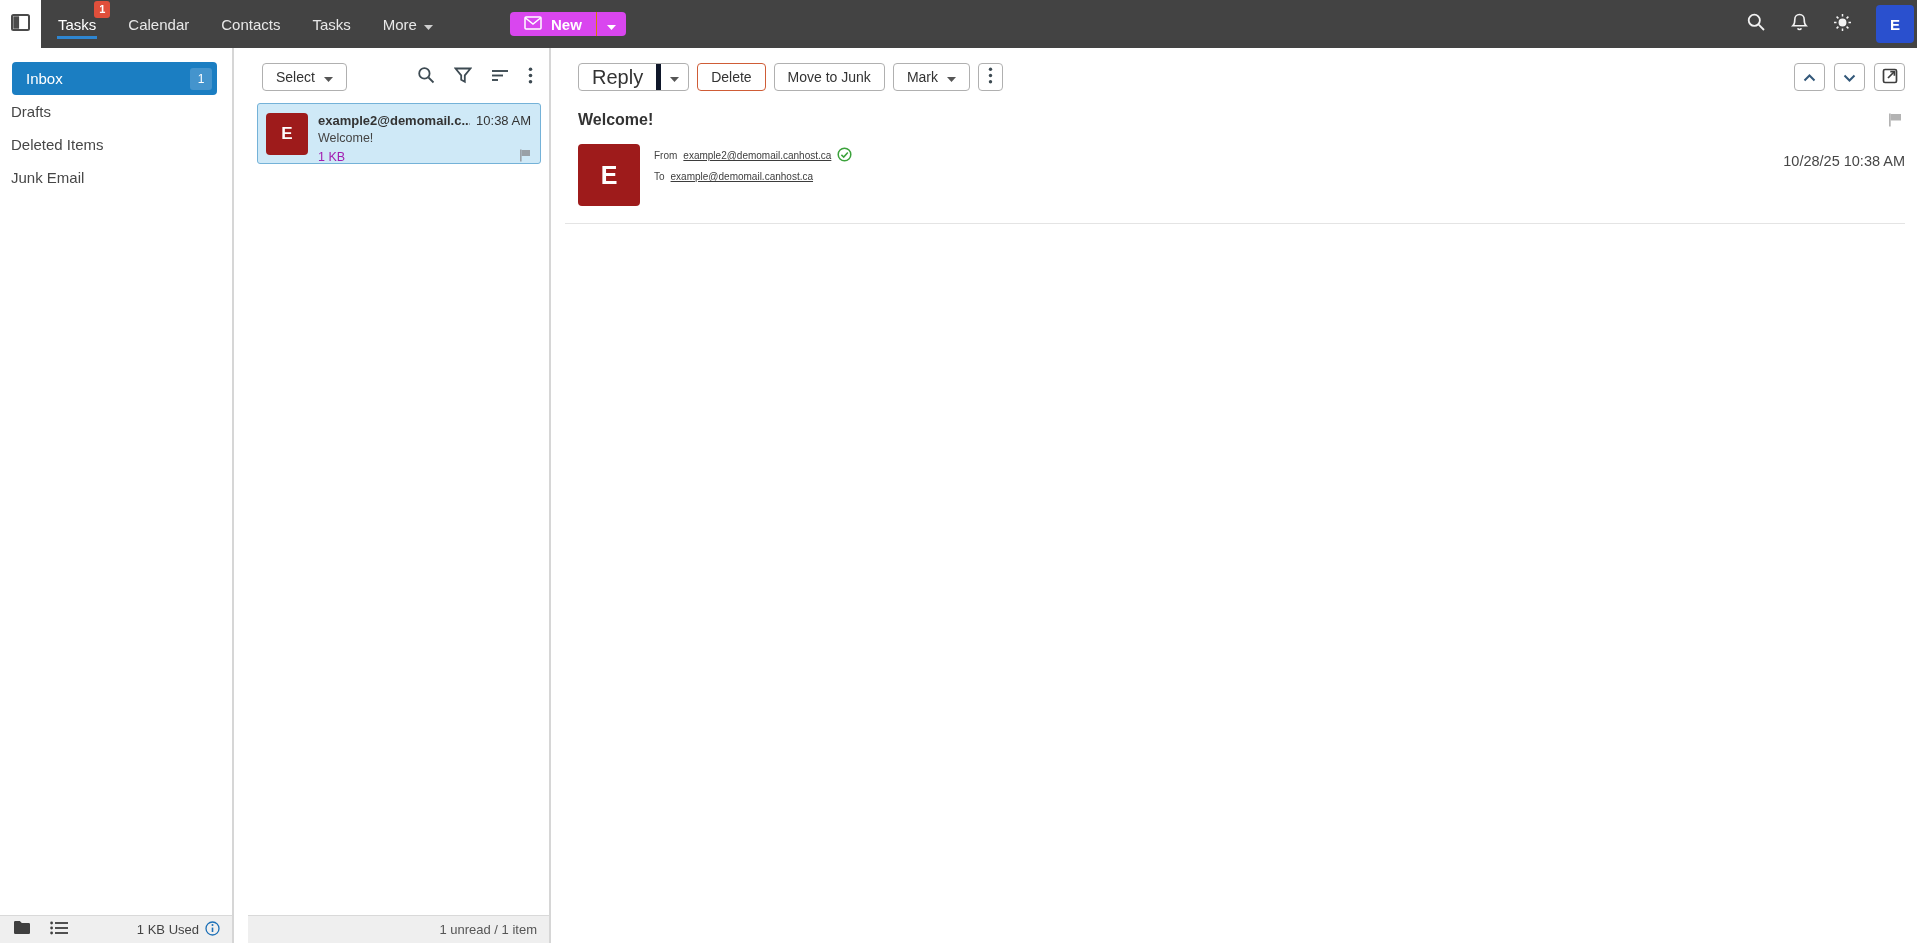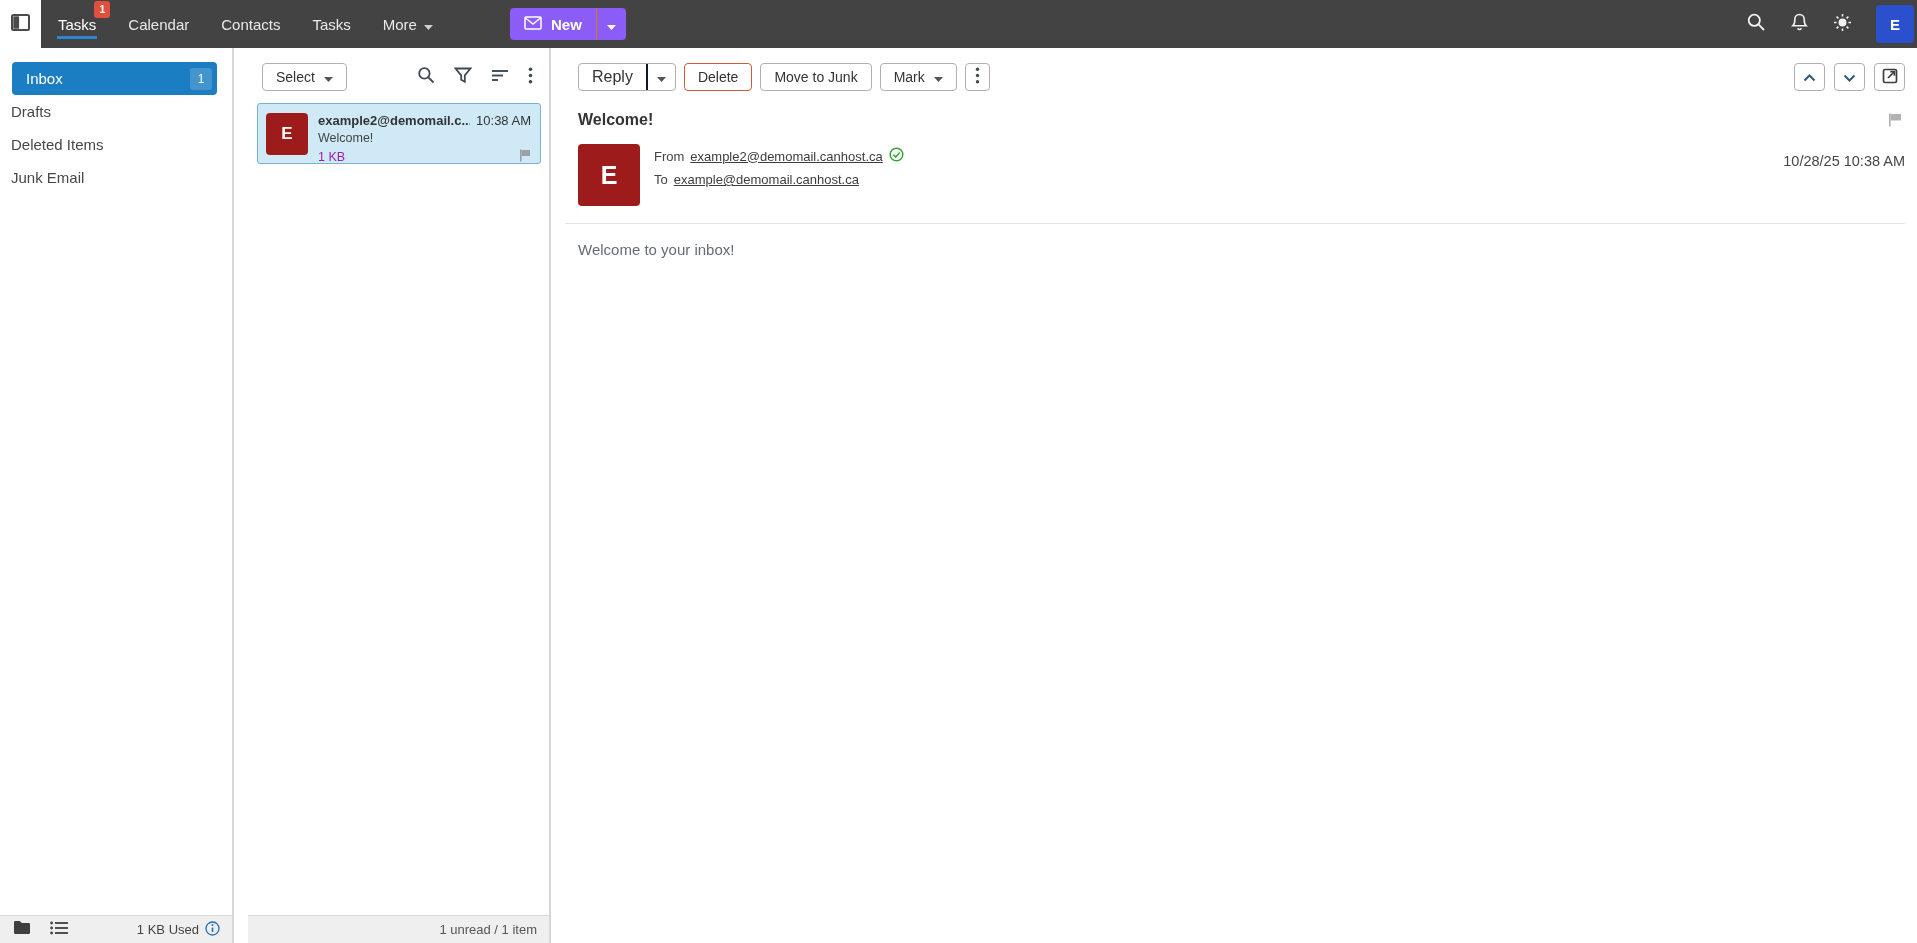--- a/index.html
+++ b/index.html
@@ -6,21 +6,21 @@
   html,body { width:1917px; height:943px; overflow:hidden; background:#fff;
               font-family:"Liberation Sans", sans-serif; }
 
   
   .topbar { position:absolute; left:0; top:0; width:1917px; height:48px; display:flex; background:#fff; }
   .toggle-zone { width:41px; height:48px; display:flex; align-items:center; justify-content:center; background:#fff; cursor:pointer; }
   .topbar-main { flex:1; background:#434343; display:flex; align-items:center; padding-left:16px; }
   .nav-item { position:relative; color:#e8e8e8; font-size:15px; margin-right:30px; padding:6px 1px; display:flex; align-items:center; gap:7px; cursor:pointer; }
   .nav-item.active { color:#fff; border-bottom:3px solid #2e86d1; padding-bottom:3px; }
   .nav-badge { position:absolute; top:-9px; right:-13px; background:#e04f3b; color:#fff; font-size:11px; font-weight:bold; line-height:1; padding:3px 5px; border-radius:3px; }
-  .new-btn { display:flex; align-items:center; height:32px; margin-left:46px; background:#8b5cf6; border-radius:4px; color:#fff; font-weight:bold; font-size:15px; cursor:pointer; }
+  .new-btn { display:flex; align-items:center; height:24px; margin-left:46px; background:#d946ef; border-radius:4px; color:#fff; font-weight:bold; font-size:15px; cursor:pointer; }
   .new-btn .main-part { display:flex; align-items:center; gap:9px; padding:0 14px; height:100%; }
   .new-btn .caret-part { display:flex; align-items:center; padding:0 10px; height:100%; border-left:1px solid #d47f05; }
   .topbar-right { margin-left:auto; display:flex; align-items:center; gap:24px; padding-right:3px; }
   .topbar-icon-btn { display:flex; align-items:center; justify-content:center; cursor:pointer; }
   .profile-btn { width:38px; height:38px; background:#2a50ce; border-radius:4px; color:#fff; font-weight:bold; font-size:15px; display:flex; align-items:center; justify-content:center; cursor:pointer; }
 
   
   .sidebar { position:absolute; left:0; top:48px; bottom:0; width:234px; background:#fff; border-right:2px solid #d6d6d6; }
   .list-col { position:absolute; left:248px; top:48px; bottom:0; width:303px; background:#fff; border-right:2px solid #d6d6d6; }
   .main-col { position:absolute; left:551px; top:48px; right:0; bottom:0; background:#fff; }
@@ -46,32 +46,32 @@
   .msg-sender { font-weight:bold; font-size:13px; color:#333; flex:1; overflow:hidden; white-space:nowrap; }
   .msg-time { font-size:13px; color:#333; margin-left:6px; }
   .msg-subject { font-size:12.5px; color:#444; margin-top:3px; }
   .msg-row3 { display:flex; align-items:center; margin-top:3px; }
   .msg-size { font-size:12.5px; color:#a21caf; flex:1; }
   .list-status { margin-left:auto; margin-right:12px; font-size:13px; color:#555; }
 
   
   .rp-toolbar { display:flex; align-items:center; gap:8px; padding:15px 12px 0 27px; }
   .split-btn { display:flex; align-items:stretch; border:1px solid #b0b0b0; border-radius:4px; height:28px; background:#fff; cursor:pointer; }
-  .split-btn .sb-main { display:flex; align-items:center; padding:0 13px; font-size:16px; color:#333; border-right:2px solid #0f172a;justify-content:center; }
+  .split-btn .sb-main { display:flex; align-items:center; padding:0 13px; font-size:20px; color:#333; border-right:5px solid #0f172a;justify-content:center; }
   .split-btn .sb-caret { display:flex; align-items:center; padding:0 9px; }
   .btn.danger { border-color:#cf5c36; }
   .btn.icon-only { padding:0 9px; }
   .rp-toolbar-right { margin-left:auto; display:flex; gap:9px; }
   .rp-nav-btn { width:31px; height:28px; display:flex; align-items:center; justify-content:center; border:1px solid #b0b0b0; border-radius:4px; background:#fff; cursor:pointer; }
   .msg-header { position:relative; margin:0 12px 0 14px; padding:20px 0 17px 13px; border-bottom:1px solid #e4e4e4; }
   .msg-title { font-size:16px; font-weight:bold; color:#333; }
   .hdr-flag { position:absolute; right:3px; top:22px; }
   .hdr-row { display:flex; margin-top:15px; }
   .hdr-avatar { width:62px; height:62px; background:#9e1b1b; border-radius:4px; color:#fff; font-weight:bold; font-size:25px; display:flex; align-items:center; justify-content:center; flex:none; }
-  .hdr-addresses { margin-left:14px; padding-top:3px; font-size:13px; color:#444; }
+  .hdr-addresses { margin-left:14px; padding-top:3px; font-size:10px; color:#444; }
   .addr-line { display:flex; align-items:center; gap:6px; }
   .addr-line + .addr-line { margin-top:7px; }
   .addr-link { color:#3d3d3d; text-decoration:underline; cursor:pointer; }
   .hdr-date { margin-left:auto; padding-top:9px; font-size:14.5px; color:#474747; white-space:nowrap; }
   .msg-body { padding:17px 12px 0 27px; font-size:15px; color:#626d75; }
 </style>
 </head>
 <body>
 
 <header class="topbar">
@@ -356,14 +356,13 @@
         </div>
         <div class="addr-line">
           <span>To</span>
           <span class="addr-link">example@demomail.canhost.ca</span>
         </div>
       </div>
       <div class="hdr-date">10/28/25 10:38 AM</div>
     </div>
   </div>
 
-  <div class="msg-body">Welcome to your inbox!</div>
 </section>
 
 </body></html>

